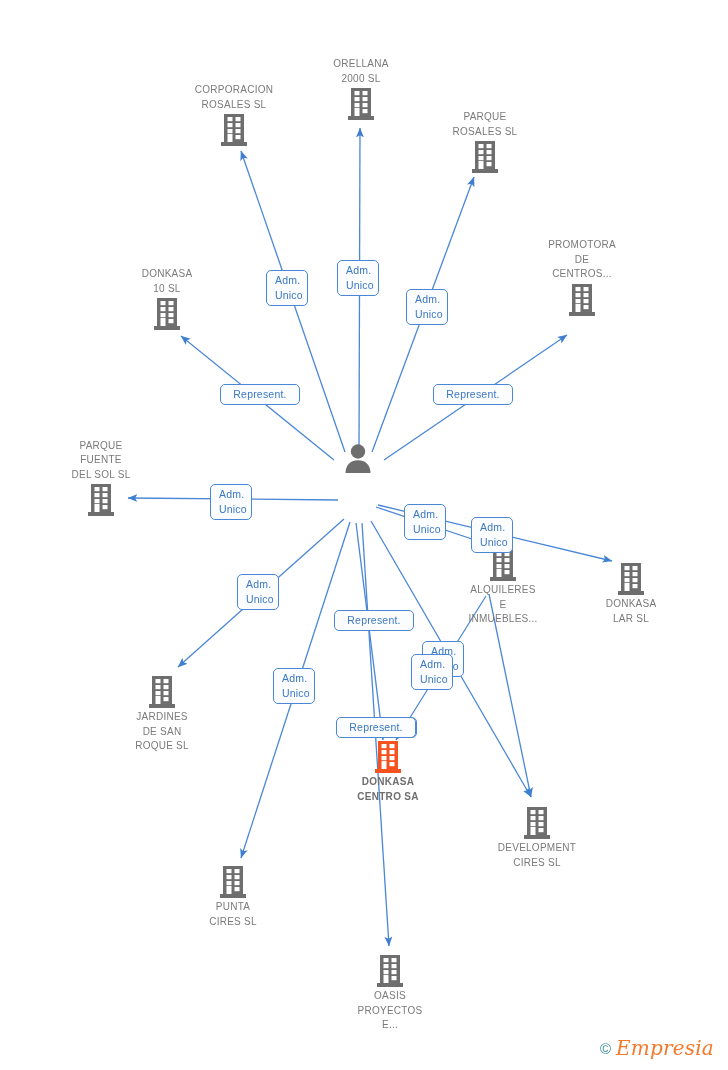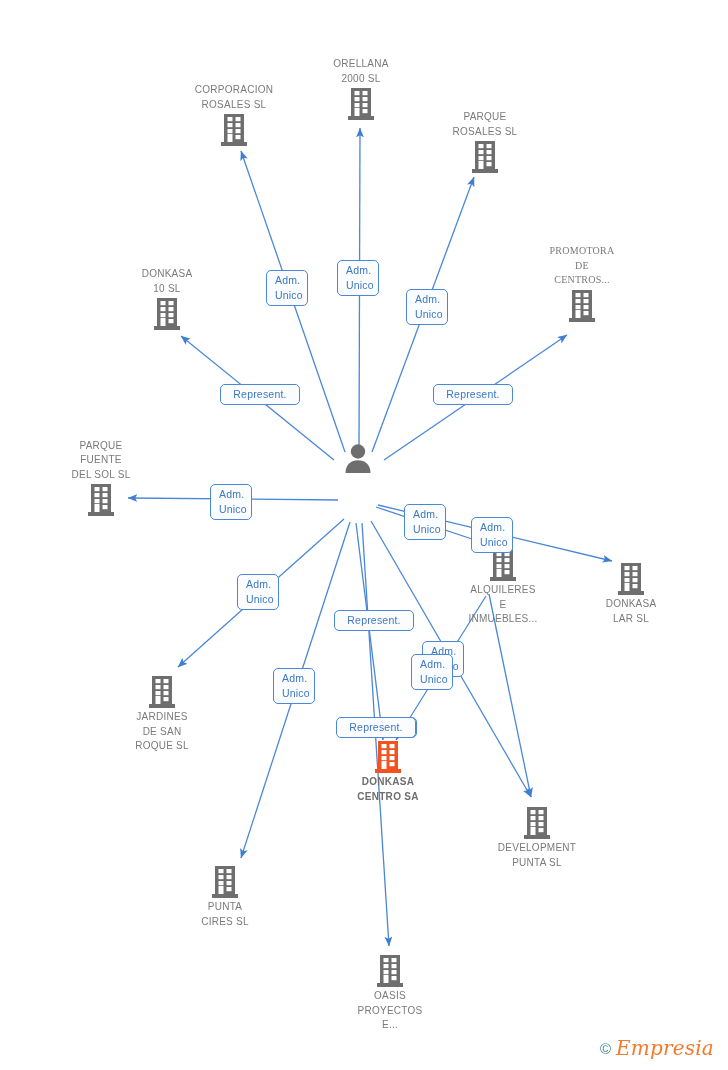--- a/index.html
+++ b/index.html
@@ -180,21 +180,21 @@
               <rect x="16.5" width="5" y="4" height="4.2"></rect>
               <rect x="8.5" width="5" y="10" height="4.2"></rect>
               <rect x="16.5" width="5" y="10" height="4.2"></rect>
               <rect x="8.5" width="5" y="16" height="4.2"></rect>
               <rect x="16.5" width="5" y="16" height="4.2"></rect>
               <rect x="8.5" width="5" y="21" height="8"></rect>
               <rect x="16.5" width="5" y="22" height="4.2"></rect>
             </g>
           </svg></span>
       </div>
-      <div class="node above" style="left: 582px; top: 244px; font-family: Liberation Serif, serif;">
+      <div class="node above" style="left: 582px; top: 238px;">
         <span class="caption">PROMOTORA
 DE
 CENTROS...</span>
         <span class="glyph"><svg width="30" height="34" viewBox="0 0 30 34">
             <g fill="#6e6e6e">
               <rect x="5" y="1" width="20" height="28"></rect>
               <rect x="2" y="29" width="26" height="4"></rect>
             </g>
             <g fill="#ffffff">
               <rect x="8.5" width="5" y="4" height="4.2"></rect>
@@ -342,23 +342,23 @@
               <rect x="16.5" width="5" y="4" height="4.2"></rect>
               <rect x="8.5" width="5" y="10" height="4.2"></rect>
               <rect x="16.5" width="5" y="10" height="4.2"></rect>
               <rect x="8.5" width="5" y="16" height="4.2"></rect>
               <rect x="16.5" width="5" y="16" height="4.2"></rect>
               <rect x="8.5" width="5" y="21" height="8"></rect>
               <rect x="16.5" width="5" y="22" height="4.2"></rect>
             </g>
           </svg></span>
         <span class="caption">DEVELOPMENT
-PUNTA SL</span>
-      </div>
-      <div class="node" style="left: 225px; top: 865px;">
+CIRES SL</span>
+      </div>
+      <div class="node" style="left: 233px; top: 865px;">
         <span class="glyph"><svg width="30" height="34" viewBox="0 0 30 34">
             <g fill="#6e6e6e">
               <rect x="5" y="1" width="20" height="28"></rect>
               <rect x="2" y="29" width="26" height="4"></rect>
             </g>
             <g fill="#ffffff">
               <rect x="8.5" width="5" y="4" height="4.2"></rect>
               <rect x="16.5" width="5" y="4" height="4.2"></rect>
               <rect x="8.5" width="5" y="10" height="4.2"></rect>
               <rect x="16.5" width="5" y="10" height="4.2"></rect>

